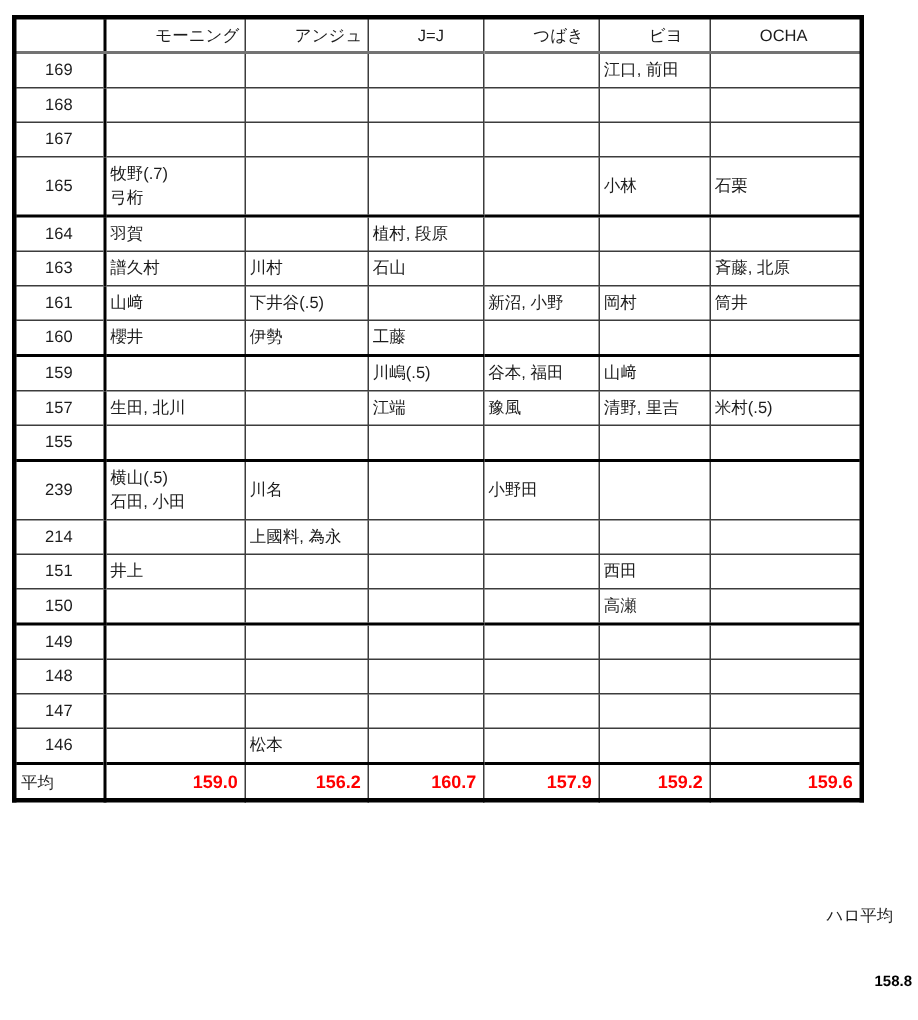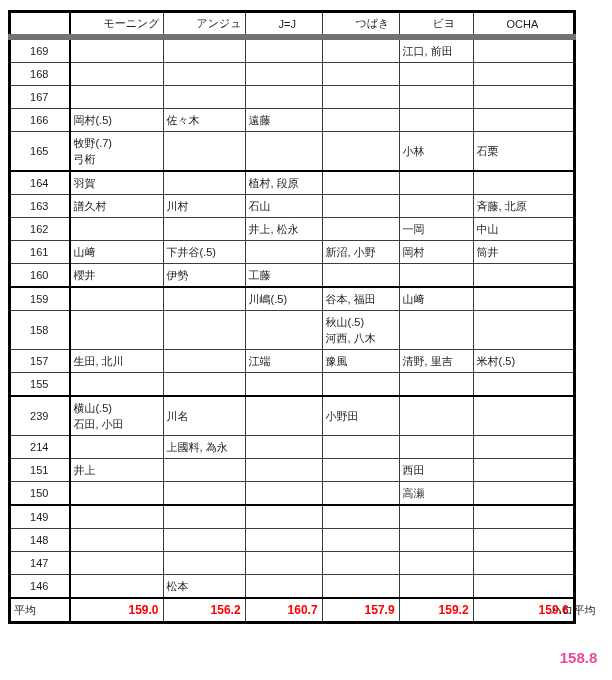--- a/index.html
+++ b/index.html
@@ -14,21 +14,21 @@
   }
   .sheet th,.sheet td{
     border:1px solid #3c3c3c;
     font-size:11px;font-weight:normal;color:#1c1c1c;
     padding:1px 3px;vertical-align:middle;
     white-space:nowrap;overflow:hidden;
     background:#ffffff;
   }
   .sheet thead th{
     text-align:left;height:19px;
-    border-bottom:6px solid #737373;
+    border-bottom:2px solid #737373;
     padding-left:33px;
   }
   .sheet td.rowlabel, .sheet th.rowlabel{
     text-align:center;border-right:2px solid #000;padding-right:4px;
   }
   .sheet tbody td{height:20px;line-height:15px;}
   .sheet tbody tr.double td{height:36px;}
   .sheet tbody tr.double td div{line-height:16px;}
   .sheet tbody tr.thick-after td{border-bottom:2px solid #000;}
   .sheet tfoot td{border-top:2px solid #000;height:20px;}
@@ -37,21 +37,21 @@
     font-size:12px;padding-right:4px;
   }
   .sheet tfoot td.avg-label{font-size:11px;color:#1c1c1c;text-align:left;}
 
   .halo-label{
     position:absolute;left:551px;top:603px;
     font-size:11px;color:#1c1c1c;white-space:nowrap;
   }
   .halo-value{
     position:absolute;left:549px;top:649px;width:59px;
-    text-align:center;font-size:15px;font-weight:bold;color:#ec4899;
+    text-align:right;font-size:10px;font-weight:bold;color:#000000;
   }
 </style>
 </head>
 <body>
 
 <div class="stage">
 
   <table class="sheet">
     <colgroup>
       <col style="width:60px">
@@ -96,29 +96,20 @@
         </tr>
         <tr>
           <td class="rowlabel">167</td>
           <td></td>
           <td></td>
           <td></td>
           <td></td>
           <td></td>
           <td></td>
         </tr>
-        <tr>
-          <td class="rowlabel">166</td>
-          <td>岡村(.5)</td>
-          <td>佐々木</td>
-          <td>遠藤</td>
-          <td></td>
-          <td></td>
-          <td></td>
-        </tr>
         <tr class="double thick-after">
           <td class="rowlabel">165</td>
           <td>
             <div>牧野(.7)</div>
             <div>弓桁</div>
           </td>
           <td></td>
           <td></td>
           <td></td>
           <td>小林</td>
@@ -136,29 +127,20 @@
         <tr>
           <td class="rowlabel">163</td>
           <td>譜久村</td>
           <td>川村</td>
           <td>石山</td>
           <td></td>
           <td></td>
           <td>斉藤, 北原</td>
         </tr>
         <tr>
-          <td class="rowlabel">162</td>
-          <td></td>
-          <td></td>
-          <td>井上, 松永</td>
-          <td></td>
-          <td>一岡</td>
-          <td>中山</td>
-        </tr>
-        <tr>
           <td class="rowlabel">161</td>
           <td>山﨑</td>
           <td>下井谷(.5)</td>
           <td></td>
           <td>新沼, 小野</td>
           <td>岡村</td>
           <td>筒井</td>
         </tr>
         <tr class="thick-after">
           <td class="rowlabel">160</td>
@@ -169,32 +151,20 @@
           <td></td>
           <td></td>
         </tr>
         <tr>
           <td class="rowlabel">159</td>
           <td></td>
           <td></td>
           <td>川嶋(.5)</td>
           <td>谷本, 福田</td>
           <td>山﨑</td>
-          <td></td>
-        </tr>
-        <tr class="double">
-          <td class="rowlabel">158</td>
-          <td></td>
-          <td></td>
-          <td></td>
-          <td>
-            <div>秋山(.5)</div>
-            <div>河西, 八木</div>
-          </td>
-          <td></td>
           <td></td>
         </tr>
         <tr>
           <td class="rowlabel">157</td>
           <td>生田, 北川</td>
           <td></td>
           <td>江端</td>
           <td>豫風</td>
           <td>清野, 里吉</td>
           <td>米村(.5)</td>

